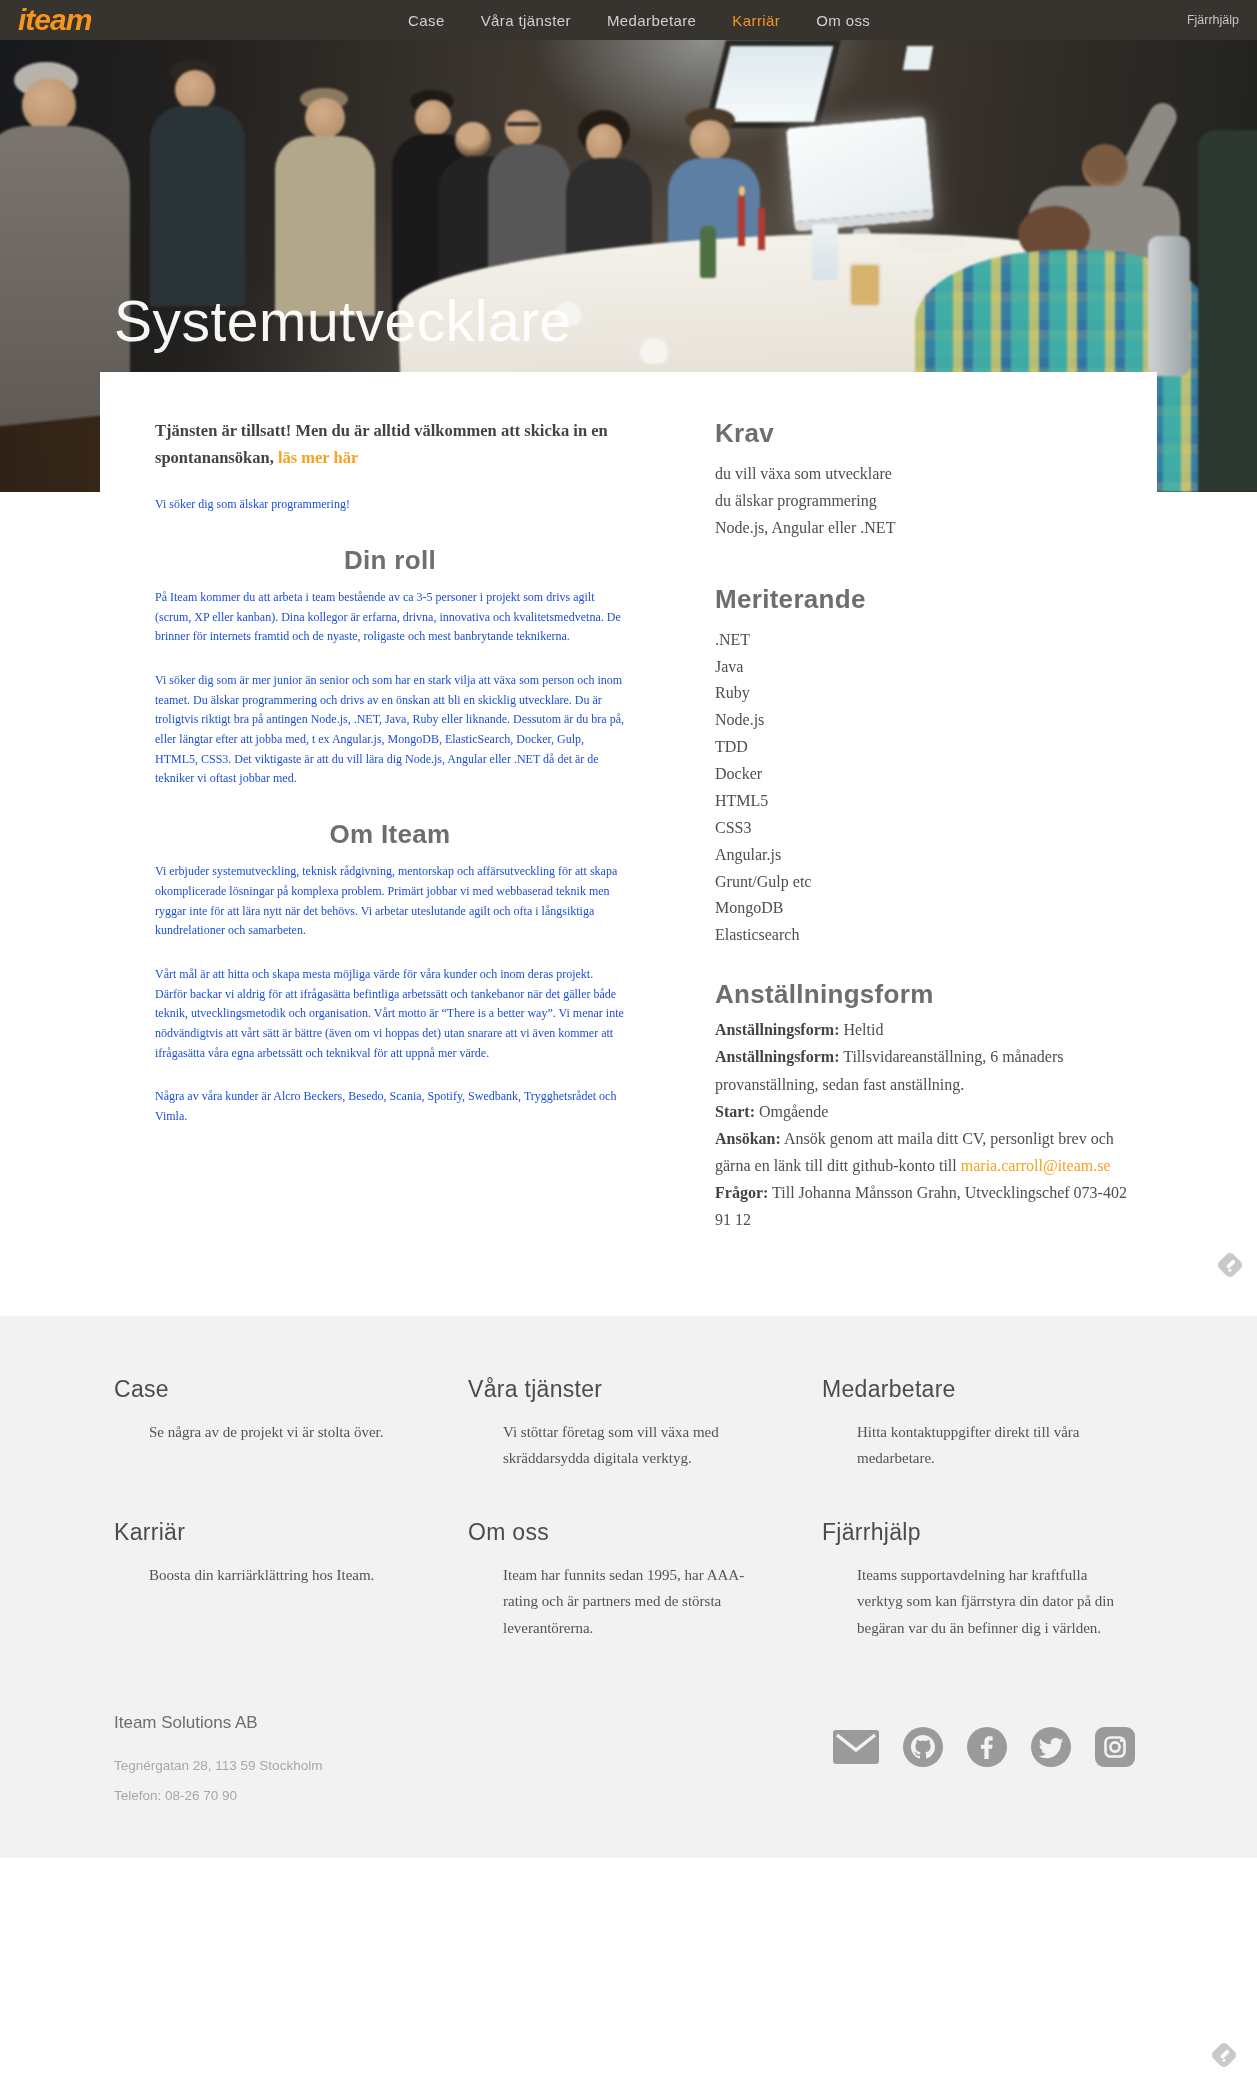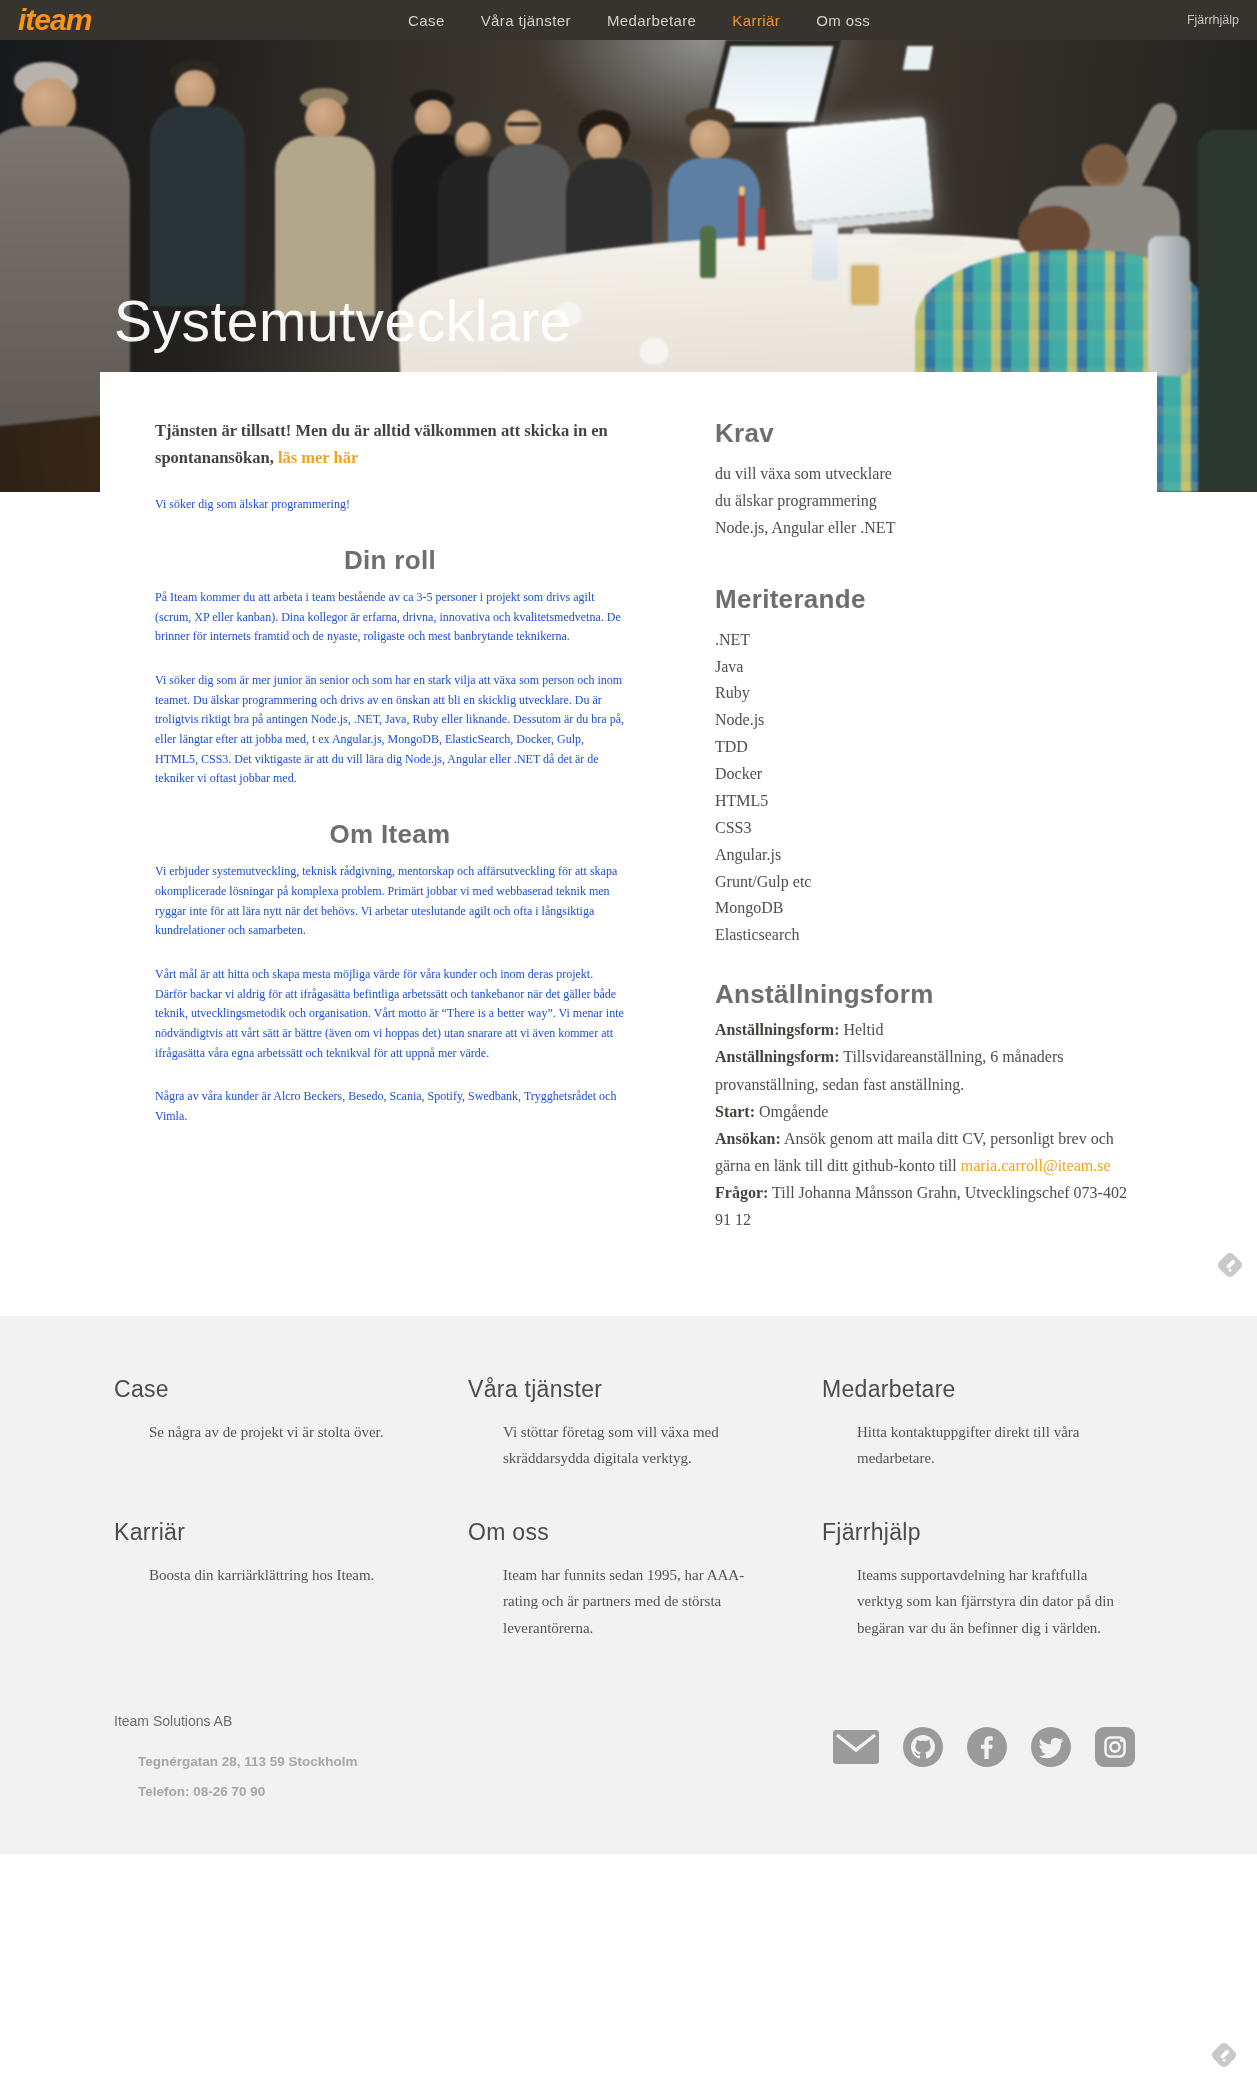--- a/index.html
+++ b/index.html
@@ -79,26 +79,26 @@
   .fcol h3 {
     font-family:"Liberation Sans", sans-serif; font-weight:300; font-size:23px;
     color:#4c4c4c; letter-spacing:.3px; margin-bottom:16px; cursor:pointer;
   }
   .fcol p { font-size:15px; line-height:1.75; color:#55534f;margin-left:35px; }
   .fbottom {
     display:flex; justify-content:space-between; align-items:flex-start;
     margin-top:72px; padding-right:122px;
   }
   .company-name {
-    font-family:"Liberation Sans", sans-serif; font-weight:300; font-size:14px;
+    font-family:"Liberation Sans", sans-serif; font-weight:300; font-size:17px;
     color:#6f6d69; margin-bottom:18px;
   }
   .company-line {
-    font-family:"Liberation Sans", sans-serif; font-weight:700; font-size:13.5px;
-    color:#a9a7a3; line-height:2.25;margin-left:24px;
+    font-family:"Liberation Sans", sans-serif; font-weight:400; font-size:13.5px;
+    color:#a9a7a3; line-height:2.25;
   }
   .social { display:flex; align-items:center; gap:24px; margin-top:14px; }
   .social svg { display:block; cursor:pointer; }
 
   
   .overlay-icon { position:absolute; z-index:8; cursor:pointer; }
   .ov1 { top:1248px; right:10px; }
   .ov2 { top:2038px; right:16px; }
 </style>
 </head>

